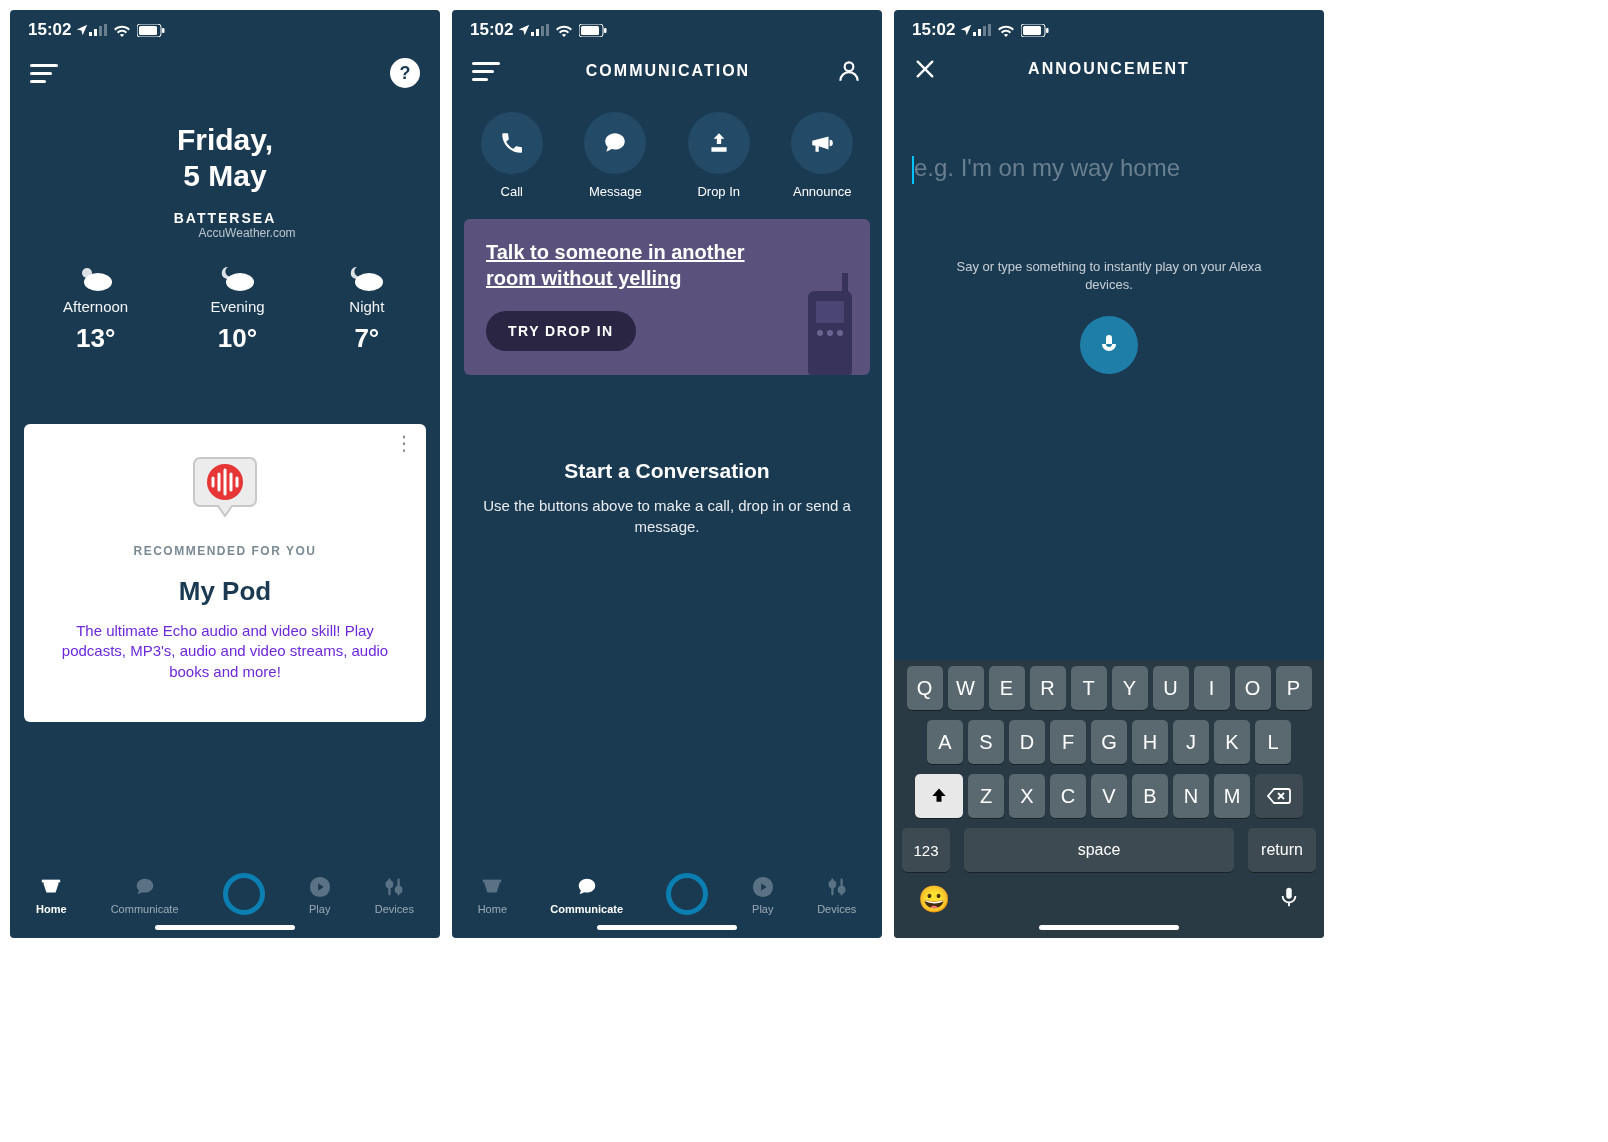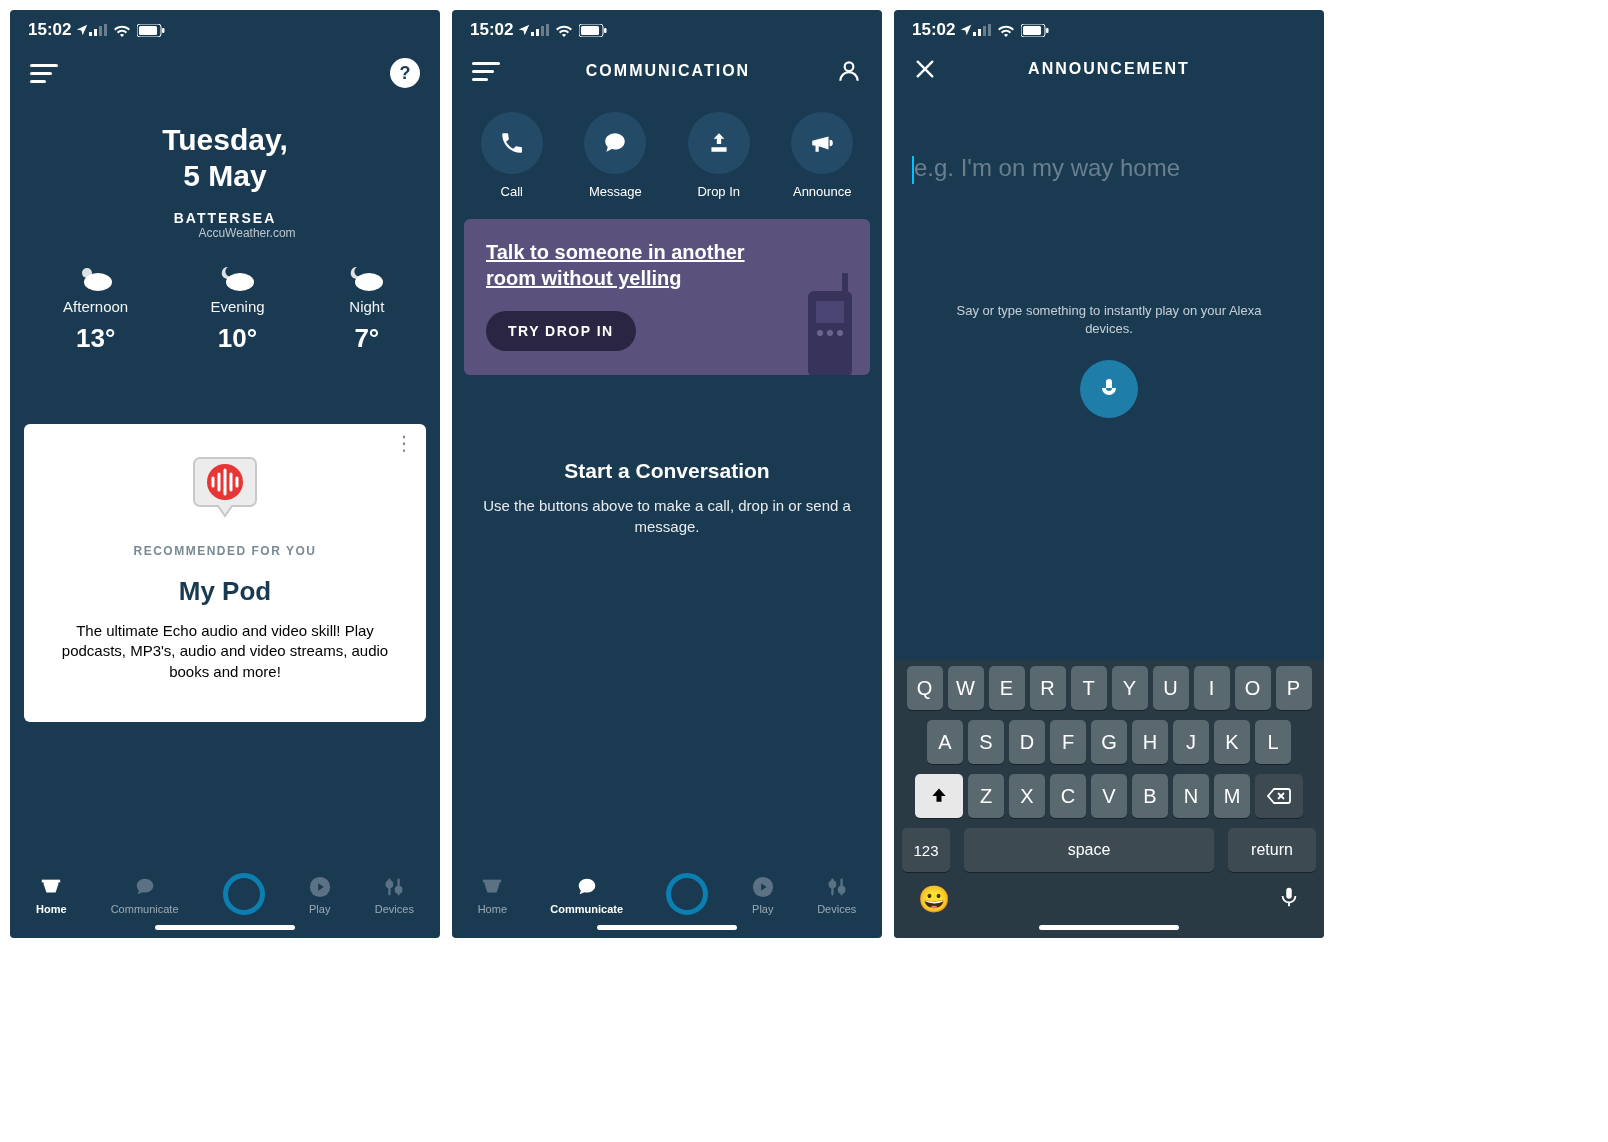--- a/index.html
+++ b/index.html
@@ -24,21 +24,21 @@
   .wcell { text-align:center; }
   .wcell .period { font-size:15px; margin-top:6px; opacity:.95; }
   .wcell .temp { font-size:26px; font-weight:700; margin-top:8px; }
   .cloud { width:40px; height:28px; margin:0 auto; position:relative; }
   .cloud svg { width:100%; height:100%; }
   .card { background:#fff; color:#222; margin: 70px 14px 0; border-radius:6px; padding:20px 22px 40px; text-align:center; position:relative; flex:0 0 auto; }
   .card .dots { position:absolute; top:14px; right:14px; color:#888; font-size:20px; line-height:.5; letter-spacing:-2px; }
   .skill-icon { width:70px; height:70px; margin:6px auto 24px; position:relative; }
   .rec-label { font-size:12px; font-weight:700; letter-spacing:1.5px; color:#7a8a95; }
   .card h2 { font-size:26px; font-weight:700; margin:18px 0 14px; color:#1a3a52; }
-  .card p { font-size:15px; color:#000000; line-height:1.35; }
+  .card p { font-size:15px; color:#6d28d9; line-height:1.35; }
   .tab-bar { margin-top:auto; display:flex; justify-content:space-around; align-items:flex-end; padding:6px 4px 4px; background:#1a3a52; }
   .tab { text-align:center; font-size:11px; opacity:.55; cursor:pointer; }
   .tab.active { opacity:1; font-weight:600; }
   .tab .ticon { height:26px; display:flex; align-items:center; justify-content:center; margin-bottom:3px; }
   .alexa-ring { width:42px; height:42px; border-radius:50%; border:5px solid #00b8ff; background:transparent; margin-top:-6px; }
   .home-ind { width:140px; height:5px; background:#fff; border-radius:3px; margin:6px auto 8px; }
   
   .comm-actions { display:flex; justify-content:space-around; margin:14px 8px 0; }
   .caction { text-align:center; font-size:13px; cursor:pointer; }
   .caction .circ { width:62px;height:62px;border-radius:50%;background:#234a66;display:flex;align-items:center;justify-content:center;margin:0 auto 10px; }
@@ -47,32 +47,32 @@
   .promo button { background:#2a2542; color:#fff; border:none; border-radius:22px; padding:12px 22px; font-size:14px; font-weight:700; letter-spacing:1.5px; cursor:pointer; }
   .radio { position:absolute; right:8px; bottom:-6px; width:64px; height:110px; }
   .convo { text-align:center; margin-top:84px; padding:0 28px; }
   .convo h2 { font-size:21px; font-weight:700; margin-bottom:12px; }
   .convo p { font-size:15px; opacity:.9; line-height:1.4; }
   
   .ann-input { padding: 60px 20px 0; }
   .ann-input .pl { font-size:24px; color:#6a7f8e; position:relative; }
   .ann-input .cursor { position:absolute; left:-2px; top:2px; width:2px; height:28px; background:#00c4ff; animation:blink 1s infinite; }
   @keyframes blink { 50% { opacity:0 } }
-  .help-text { text-align:center; font-size:13px; opacity:.75; line-height:1.4; padding:0 60px; margin-top:120px; }
+  .help-text { text-align:center; font-size:13px; opacity:.75; line-height:1.4; padding:0 60px; margin-top:76px; }
   .mic-btn { width:58px;height:58px;border-radius:50%;background:#1f7ea8;margin:22px auto 0;display:flex;align-items:center;justify-content:center;cursor:pointer; }
   .keyboard { margin-top:auto; background:#2a3a44; padding:6px 4px 0; }
   .krow { display:flex; justify-content:center; gap:5px; margin-bottom:10px; }
   .key { background:#5a6870; color:#fff; border-radius:5px; height:44px; display:flex; align-items:center; justify-content:center; font-size:20px; cursor:pointer; box-shadow:0 1px 0 rgba(0,0,0,.4); }
   .key.w1 { width:36px; }
   .key.dark { background:#3d4a52; }
   .key.shift { background:#e8e8e8; color:#000; width:48px; }
   .key.bksp { width:48px; }
   .key.num { width:48px; font-size:15px; }
   .key.space { flex:1; font-size:16px; }
-  .key.ret { width:88px; font-size:16px; }
+  .key.ret { width:68px; font-size:16px; }
   .krow.bottom { gap:14px; padding:0 4px; }
   .kb-footer { display:flex; justify-content:space-between; padding: 2px 20px 4px; font-size:26px; }
 </style>
 </head>
 <body>
 
 <div class="phone">
   <div class="status-bar">
     <div class="status-left">
         <span>15:02</span>
@@ -102,21 +102,21 @@
     <div class="hamburger">
         <span></span>
         <span></span>
         <span></span>
       </div>
     <div></div>
     <div class="help-circle">?</div>
   </div>
 
   <div class="date-block">
-    <h1>Tuesday,</h1>
+    <h1>Friday,</h1>
     <h1>5 May</h1>
     <div class="loc">BATTERSEA</div>
     <div class="src">AccuWeather.com</div>
   </div>
 
   <div class="weather-row">
     <div class="wcell">
       <div class="cloud"><svg viewBox="0 0 40 28" fill="#fff">
             <circle cx="11" cy="9" r="5" opacity=".85"></circle>
             <ellipse cx="22" cy="18" rx="14" ry="9"></ellipse>

